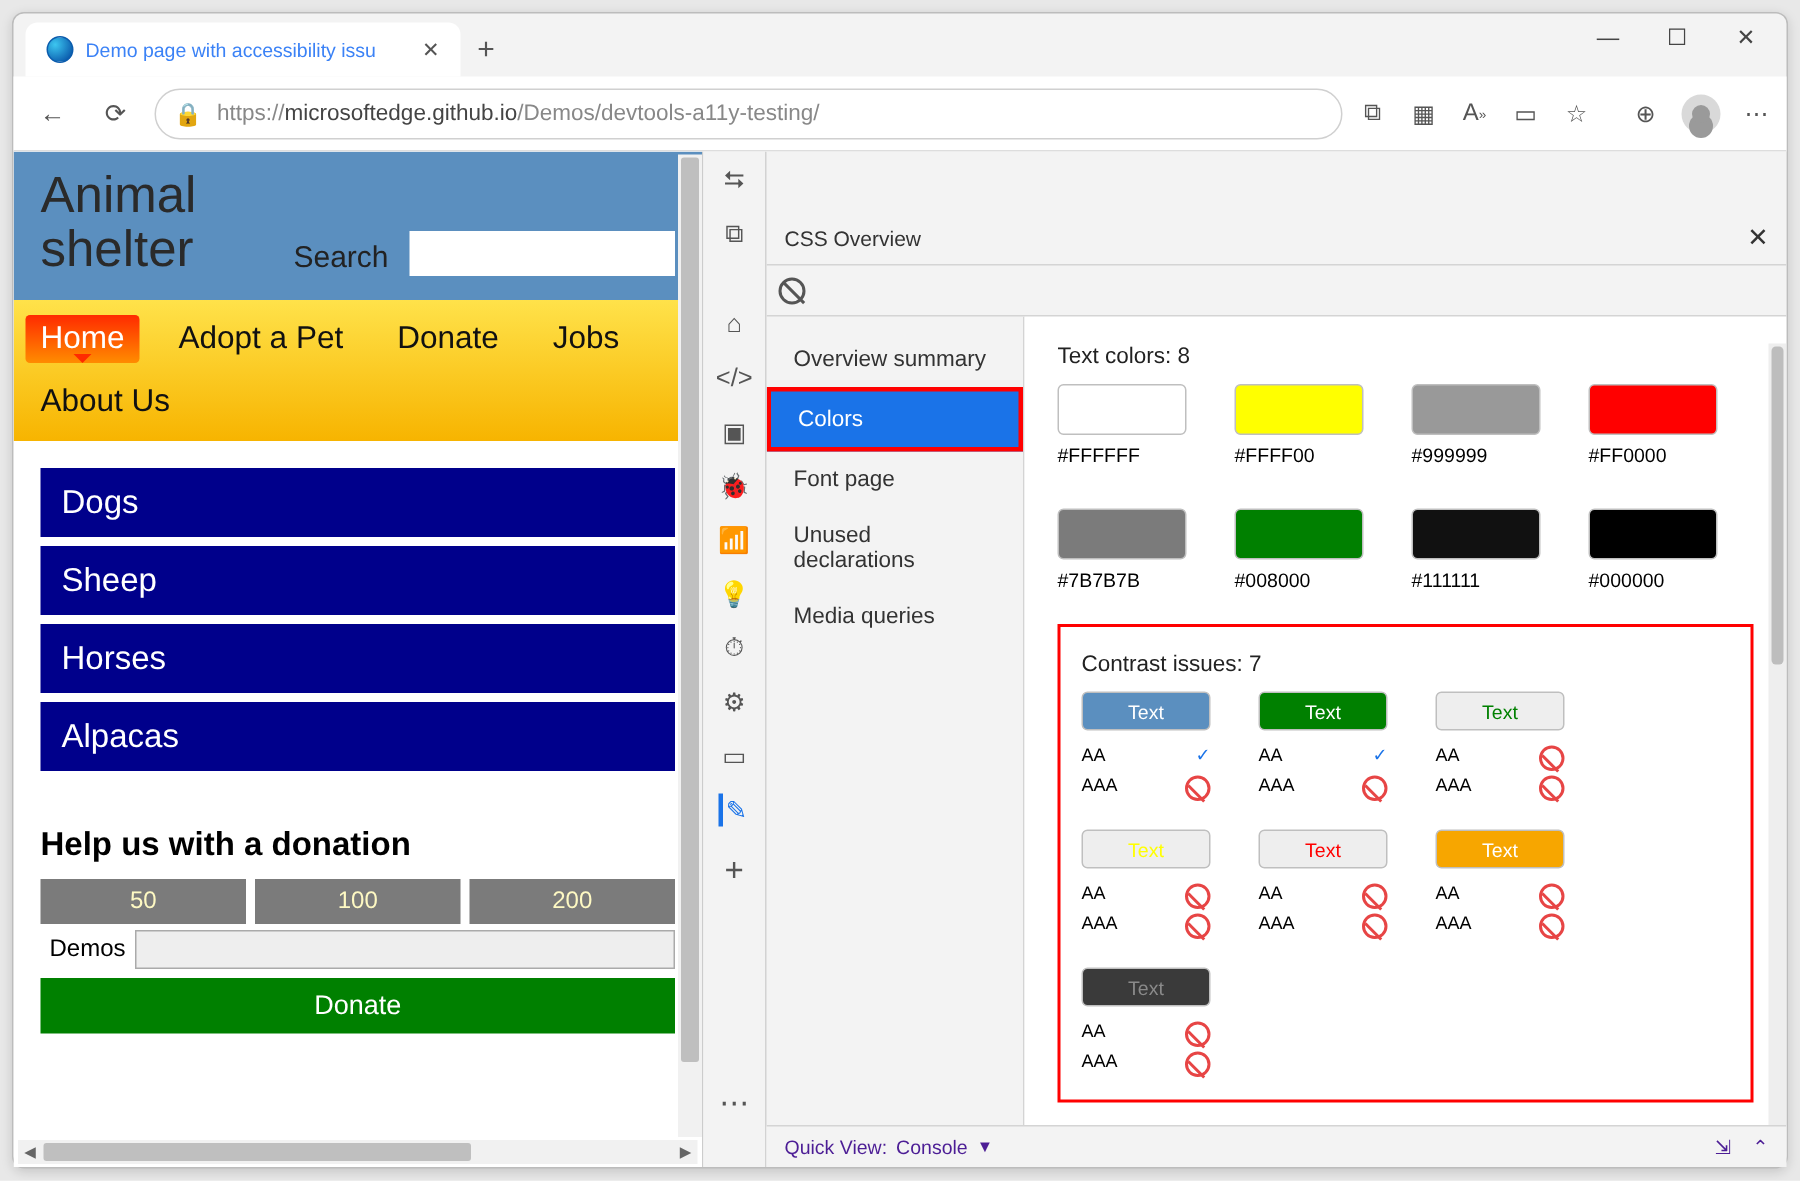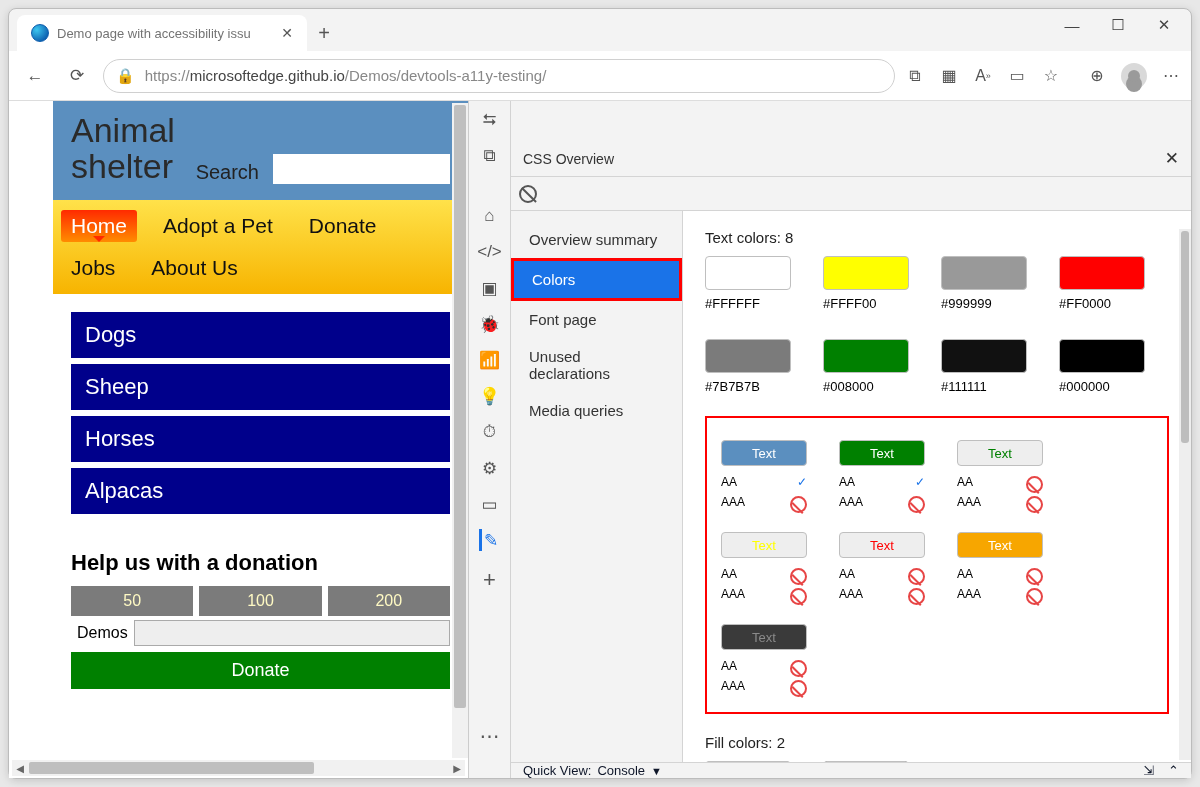--- a/index.html
+++ b/index.html
@@ -3,42 +3,42 @@
 <meta charset="utf-8">
 <style>
 * { box-sizing: border-box; margin: 0; padding: 0; font-family: "Segoe UI", Arial, sans-serif; }
 body { background: #e8e8e8; overflow: hidden; width: 1200px; height: 787px; position: relative; }
 
 
 .window { position: absolute; inset: 8px; background: #f3f3f3; border: 1px solid #bcbcbc; border-radius: 8px; display: flex; flex-direction: column; box-shadow: 0 2px 8px rgba(0,0,0,.15); }
 .title-row { height: 42px; display: flex; align-items: center; position: relative; }
 .tab { display: flex; align-items: center; gap: 8px; background: #fff; border-radius: 8px 8px 0 0; padding: 0 14px; height: 36px; margin-left: 8px; margin-top: 6px; width: 290px; overflow: hidden; }
 .tab-icon { width: 18px; height: 18px; border-radius: 50%; background: radial-gradient(circle at 30% 30%, #3cc6f0, #0b5cad 80%); border:1px solid #0b5cad; }
-.tab-title { font-size: 13px; color: #737373; flex: 1; white-space: nowrap; overflow: hidden; text-overflow: ellipsis; }
+.tab-title { font-size: 13px; color: #3b82f6; flex: 1; white-space: nowrap; overflow: hidden; text-overflow: ellipsis; }
 .tab-close { font-size: 14px; color: #555; }
 .new-tab { width: 34px; text-align:center; font-size: 20px; color:#555; margin-top:6px; }
 .win-ctrl { position: absolute; right: 4px; top: 0; display: flex; }
 .win-btn { width: 46px; height: 32px; display:flex; align-items:center; justify-content:center; font-size:15px; color:#444; }
 
 
 .addr-row { height: 50px; background:#fff; display:flex; align-items:center; padding:0 10px; gap:10px; border-bottom:1px solid #ddd;}
 .nav-btn { width:32px; height:32px; display:flex; align-items:center; justify-content:center; font-size:17px; color:#555;}
 .url-box { flex:1; height:34px; border:1px solid #d0d0d0; border-radius:18px; display:flex; align-items:center; padding:0 12px; gap:10px; font-size:15px; color:#444;}
 .url-box .gray { color:#888;}
 .right-icons { display:flex; gap:14px; align-items:center; }
 .ico { width:20px; height:20px; display:flex; align-items:center; justify-content:center; font-size:16px; color:#555;}
 .avatar { width:26px; height:26px; border-radius:50%; background:#d9d9d9; display:flex; align-items:center; justify-content:center;}
 .avatar::after{content:''; width:12px; height:12px; border-radius:50%; background:#9a9a9a; box-shadow:0 8px 0 2px #9a9a9a;}
 
 
 .main { flex:1; display:flex; overflow:hidden;}
 
 
 .page-wrap { width: 460px; position:relative; background:#fff; border-right:1px solid #ccc; overflow:hidden;}
-.page {height:100%; overflow:hidden;padding-left:44px;}
+.page {height:100%; overflow:hidden;}
 .hdr { background:#5b8fbf; padding:12px 18px 16px; display:flex; align-items:flex-end; gap:6px;}
 .hdr h1 { font-weight:400; font-size:34px; color:#2a2a2a; line-height:1.05;}
 .search-lbl { font-size:20px; color:#222; margin-left:6px;}
 .search-in { flex:1; border:none; background:#fff; height:30px; margin-left:8px;}
 .menu { background:linear-gradient(#ffe24a,#f7b400); padding:10px 8px 10px; display:flex; flex-wrap:wrap; gap:10px 16px;}
 .menu a { color:#111; font-size:21px; text-decoration:none; padding:4px 10px;}
 .menu a.active { background: linear-gradient(#ff2a00,#ff8c00); color:#fff; border-radius:3px; position:relative;}
 .menu a.active::after{content:''; position:absolute; bottom:-6px; left:50%; margin-left:-6px; border:6px solid transparent; border-top-color:#ff2a00;}
 .sidebar-list { padding:18px;}
 .sidebar-list .item { background:#00008b; color:#fff; padding:10px 14px; font-size:22px; margin-bottom:6px;}
@@ -89,21 +89,21 @@
 .ci .chip { height:26px; border:1px solid #bfbfbf; border-radius:4px; display:flex; align-items:center; justify-content:center; font-size:13px;}
 .ci .rows{ margin-top:6px; font-size:12px;}
 .ci .rows div{ display:flex; justify-content:space-between; align-items:center; height:20px;}
 .check{ color:#1a73e8;}
 .deny{ color:#e74545; font-size:14px;}
 .deny::before{content:''; display:inline-block; width:13px; height:13px; border:2px solid #e74545; border-radius:50%; position:relative;}
 .deny::after{content:''; display:block; width:15px; height:2px; background:#e74545; transform:rotate(45deg); margin-top:-9px; margin-left:0px;}
 .vscroll2{ position:absolute; right:0; top:18px; bottom:18px; width:12px; background:#eee;}
 .vscroll2 .t{ width:8px; margin:2px; height:40%; background:#bdbdbd; border-radius:3px;}
 
-.quickview { position:absolute; left:42px; right:0; bottom:0; height:16px; border-top:1px solid #d4d4d4; background:#f3f3f3; display:flex; align-items:center; padding:0 12px; font-size:13px; color:#0f172a; gap:6px;}
+.quickview { position:absolute; left:42px; right:0; bottom:0; height:28px; border-top:1px solid #d4d4d4; background:#f3f3f3; display:flex; align-items:center; padding:0 12px; font-size:13px; color:#4c1d95; gap:6px;}
 .quickview .arrow{ font-size:11px;}
 .quickview .right{ margin-left:auto; display:flex; gap:14px;}
 </style>
 </head>
 <body>
 
 <div class="window">
 
   <div class="title-row">
     <div class="tab">
@@ -250,20 +250,21 @@
                   <div class="chip" style="background:#111111"></div>
                   <div class="lbl">#111111</div>
                 </div>
                 <div class="sw">
                   <div class="chip" style="background:#000000"></div>
                   <div class="lbl">#000000</div>
                 </div>
               </div>
 
             <div class="contrast-box">
+              <div class="section-title">Contrast issues: 7</div>
               <div class="ci-grid" id="contrast">
                   <div class="ci">
                     <div class="chip" style="background:#5b8fbf;color:#ffffff">Text</div>
                     <div class="rows">
                       <div>
                         <span>AA</span>
                         <span class="check">✓</span>
                       </div>
                       <div>
                         <span>AAA</span>

